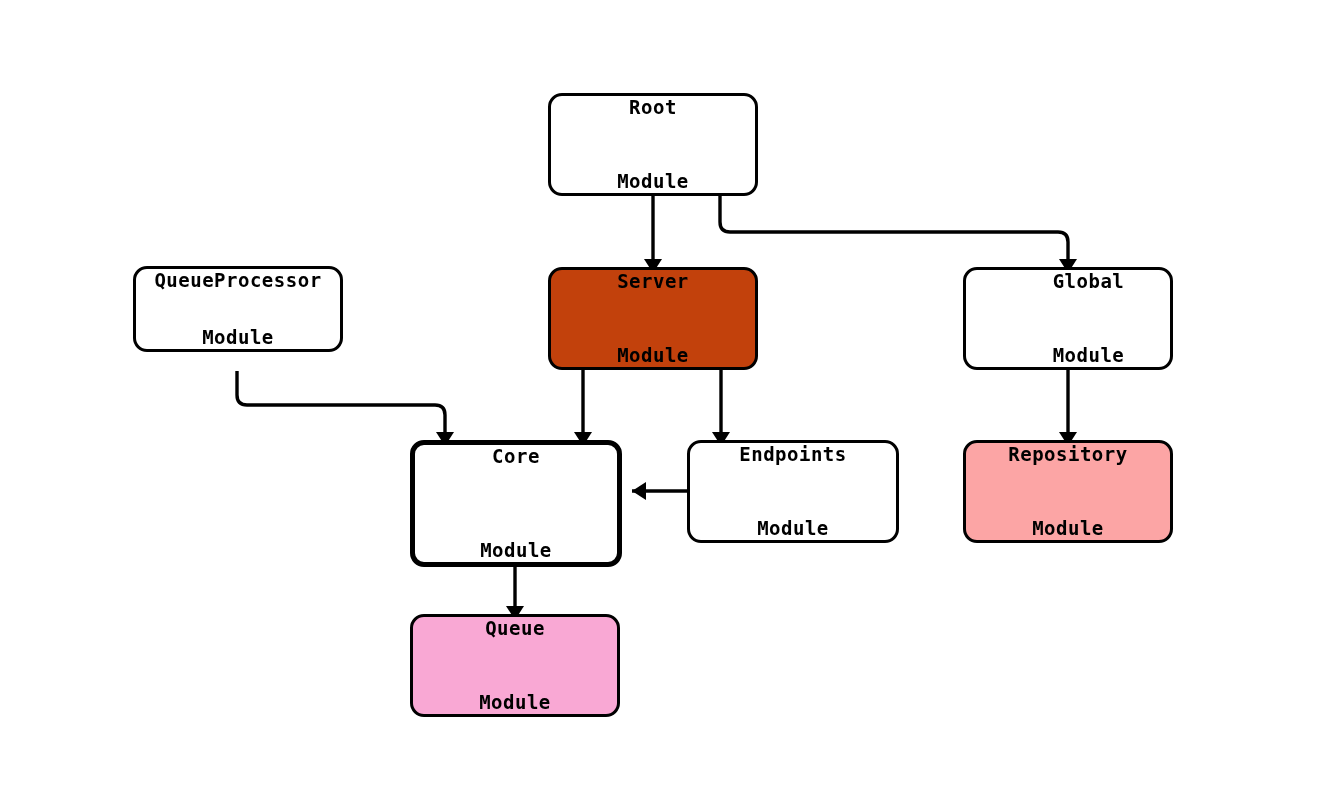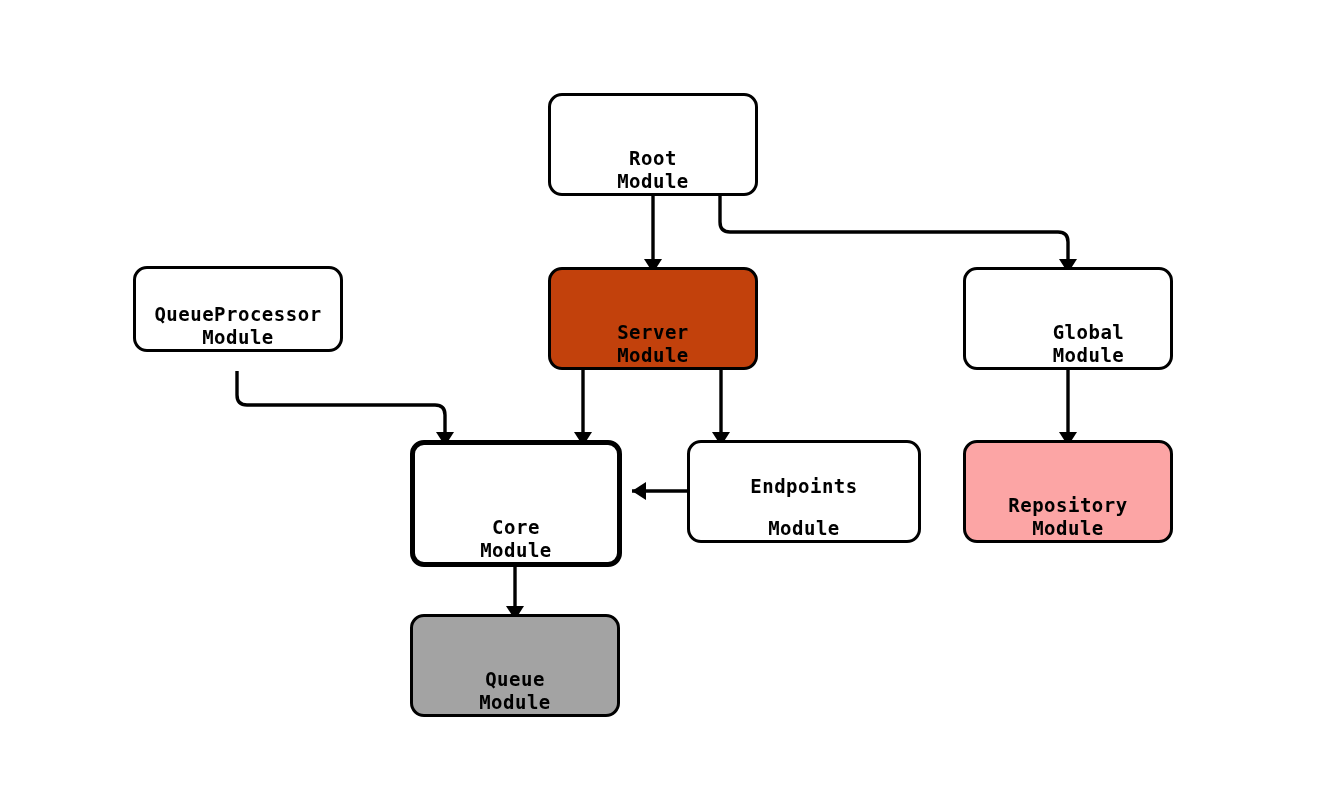--- a/index.html
+++ b/index.html
@@ -26,21 +26,21 @@
   }
   .node {
     position: absolute;
     box-sizing: border-box;
     background: #ffffff;
     border: 3px solid #000000;
     border-radius: 14px;
     display: flex;
     flex-direction: column;
     align-items: center;
-    justify-content: flex-end;
+    justify-content: space-between;
     z-index: 2;
   }
   .node.emphasis {
     border-width: 5px;
   }
   .node-label {
     font-family: "DejaVu Sans Mono", "Liberation Mono", monospace;
     font-size: 19px;
     font-weight: 700;
     line-height: 23px;
@@ -101,28 +101,28 @@
   <div class="node" style="left: 963px; top: 267px; width: 210px; height: 103px; border-color: rgb(0, 0, 0); background: rgb(255, 255, 255); padding-left: 41px;">
     <span class="node-label">Global</span>
     <span class="node-label">Module</span>
   </div>
 
   <div class="node emphasis" style="left: 410px; top: 440px; width: 212px; height: 127px; border-color: rgb(0, 0, 0); background: rgb(255, 255, 255);">
     <span class="node-label">Core</span>
     <span class="node-label">Module</span>
   </div>
 
-  <div class="node" style="left: 687px; top: 440px; width: 234px; height: 103px; border-color: rgb(0, 0, 0); background: rgb(255, 255, 255); gap: 19px;">
+  <div class="node" style="left: 687px; top: 440px; width: 212px; height: 103px; border-color: rgb(0, 0, 0); background: rgb(255, 255, 255); gap: 19px;">
     <span class="node-label">Endpoints</span>
     <span class="node-label">Module</span>
   </div>
 
   <div class="node" style="left: 963px; top: 440px; width: 210px; height: 103px; border-color: rgb(0, 0, 0); background: #fca5a5;">
     <span class="node-label">Repository</span>
     <span class="node-label">Module</span>
   </div>
 
-  <div class="node" style="left: 410px; top: 614px; width: 210px; height: 103px; border-color: rgb(0, 0, 0); background: #a3a3a3;">
+  <div class="node" style="left: 410px; top: 614px; width: 210px; height: 103px; border-color: rgb(0, 0, 0); background: #f9a8d4;">
     <span class="node-label">Queue</span>
     <span class="node-label">Module</span>
   </div>
 
 </div>
 
 </body></html>

